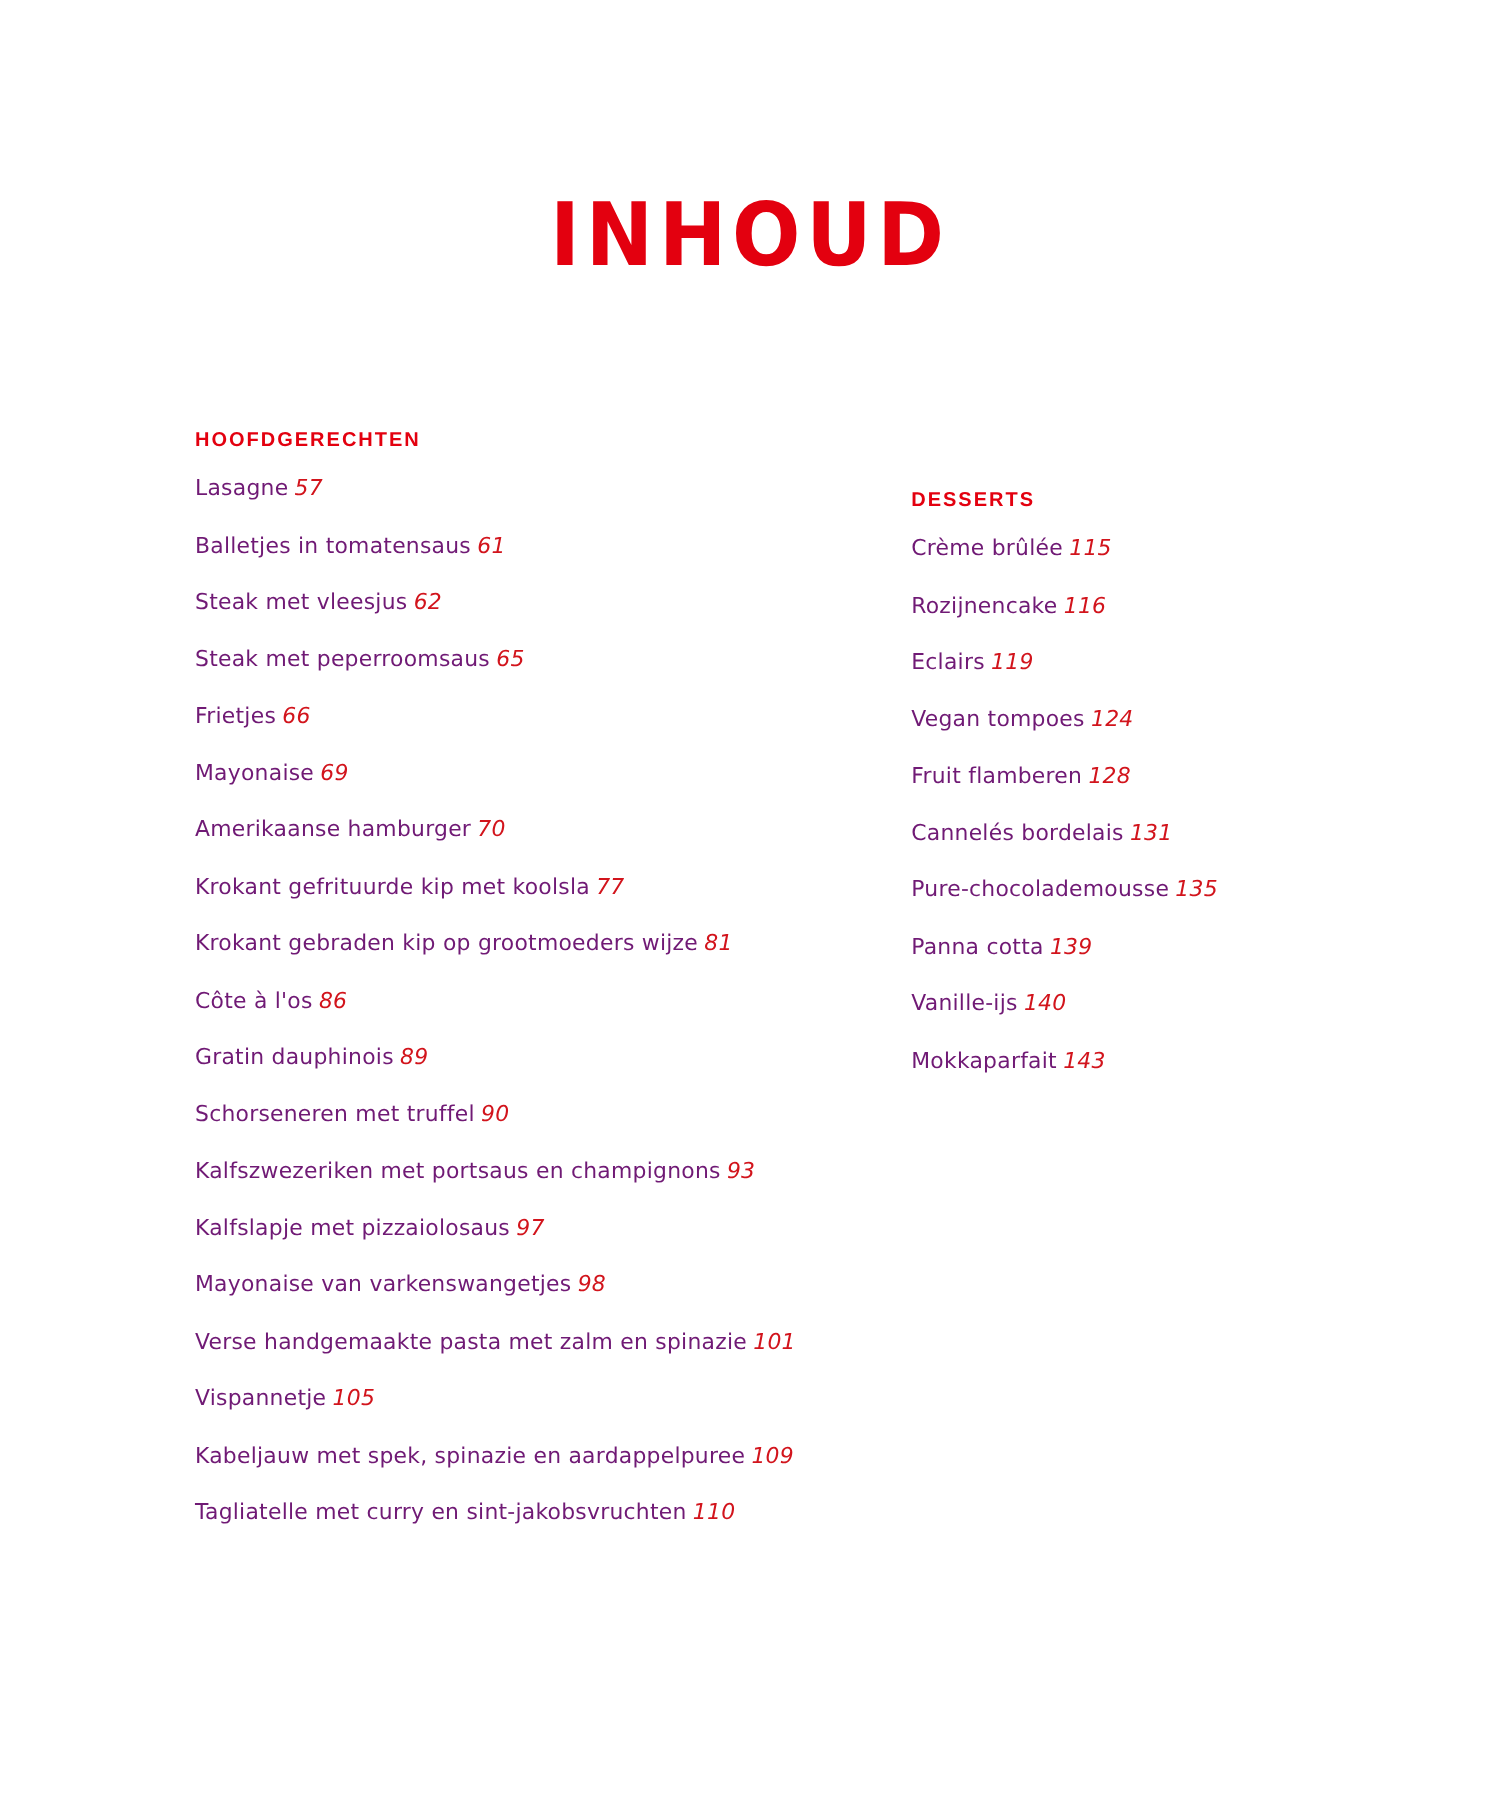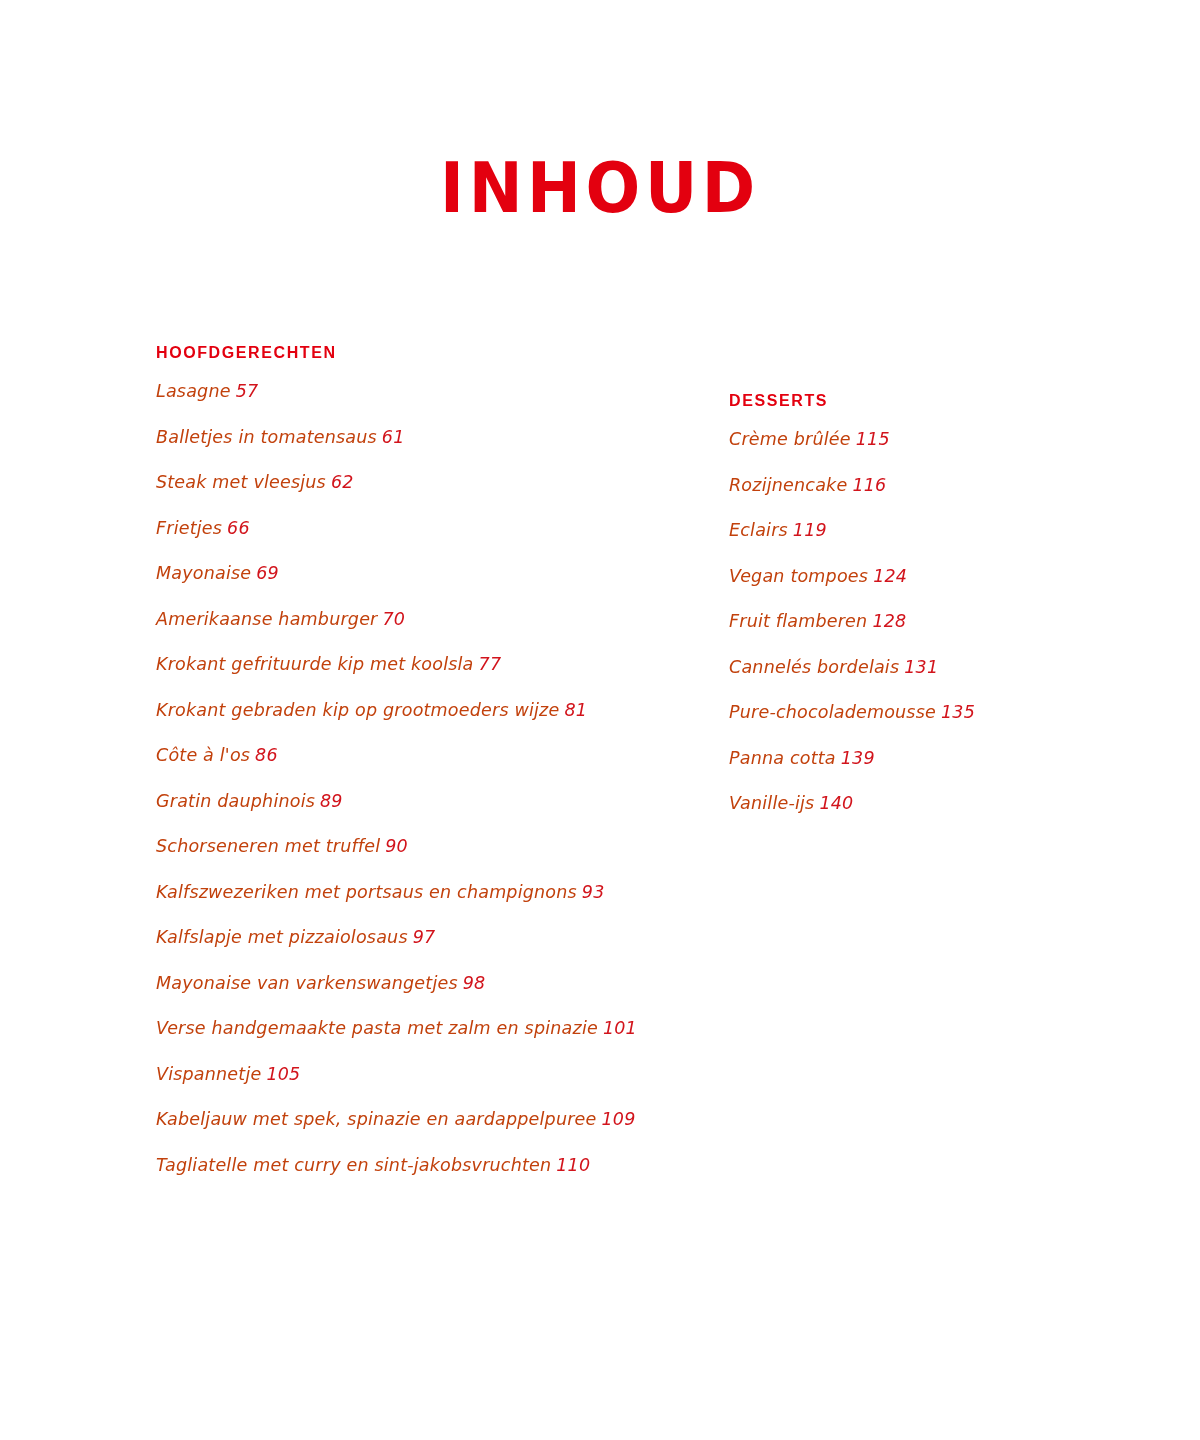--- a/index.html
+++ b/index.html
@@ -52,40 +52,40 @@
       padding: 0;
     }
     .toc-item {
       height: 45.5px;
       line-height: 24px;
       font-size: 17.5px;
       white-space: nowrap;
       letter-spacing: 0.2px;
     }
     .toc-title {
-      color: #c2410c;
-      font-style: italic;
+      color: #701a75;
     }
     .toc-page {
       color: #d2141c;
       font-style: italic;
       margin-left: 5px;
     }
   </style>
 </head>
 <body>
 
 <h1 class="title">INHOUD</h1>
 
 <div class="column col-left">
   <h2 class="section-heading">HOOFDGERECHTEN</h2>
   <ul class="toc-list">
       <li class="toc-item"><span class="toc-title">Lasagne</span><span class="toc-page">57</span></li>
       <li class="toc-item"><span class="toc-title">Balletjes in tomatensaus</span><span class="toc-page">61</span></li>
       <li class="toc-item"><span class="toc-title">Steak met vleesjus</span><span class="toc-page">62</span></li>
+      <li class="toc-item"><span class="toc-title">Steak met peperroomsaus</span><span class="toc-page">65</span></li>
       <li class="toc-item"><span class="toc-title">Frietjes</span><span class="toc-page">66</span></li>
       <li class="toc-item"><span class="toc-title">Mayonaise</span><span class="toc-page">69</span></li>
       <li class="toc-item"><span class="toc-title">Amerikaanse hamburger</span><span class="toc-page">70</span></li>
       <li class="toc-item"><span class="toc-title">Krokant gefrituurde kip met koolsla</span><span class="toc-page">77</span></li>
       <li class="toc-item"><span class="toc-title">Krokant gebraden kip op grootmoeders wijze</span><span class="toc-page">81</span></li>
       <li class="toc-item"><span class="toc-title">Côte à l'os</span><span class="toc-page">86</span></li>
       <li class="toc-item"><span class="toc-title">Gratin dauphinois</span><span class="toc-page">89</span></li>
       <li class="toc-item"><span class="toc-title">Schorseneren met truffel</span><span class="toc-page">90</span></li>
       <li class="toc-item"><span class="toc-title">Kalfszwezeriken met portsaus en champignons</span><span class="toc-page">93</span></li>
       <li class="toc-item"><span class="toc-title">Kalfslapje met pizzaiolosaus</span><span class="toc-page">97</span></li>
@@ -102,14 +102,15 @@
   <ul class="toc-list">
       <li class="toc-item"><span class="toc-title">Crème brûlée</span><span class="toc-page">115</span></li>
       <li class="toc-item"><span class="toc-title">Rozijnencake</span><span class="toc-page">116</span></li>
       <li class="toc-item"><span class="toc-title">Eclairs</span><span class="toc-page">119</span></li>
       <li class="toc-item"><span class="toc-title">Vegan tompoes</span><span class="toc-page">124</span></li>
       <li class="toc-item"><span class="toc-title">Fruit flamberen</span><span class="toc-page">128</span></li>
       <li class="toc-item"><span class="toc-title">Cannelés bordelais</span><span class="toc-page">131</span></li>
       <li class="toc-item"><span class="toc-title">Pure-chocolademousse</span><span class="toc-page">135</span></li>
       <li class="toc-item"><span class="toc-title">Panna cotta</span><span class="toc-page">139</span></li>
       <li class="toc-item"><span class="toc-title">Vanille-ijs</span><span class="toc-page">140</span></li>
+      <li class="toc-item"><span class="toc-title">Mokkaparfait</span><span class="toc-page">143</span></li>
     </ul>
 </div>
 
 </body></html>

